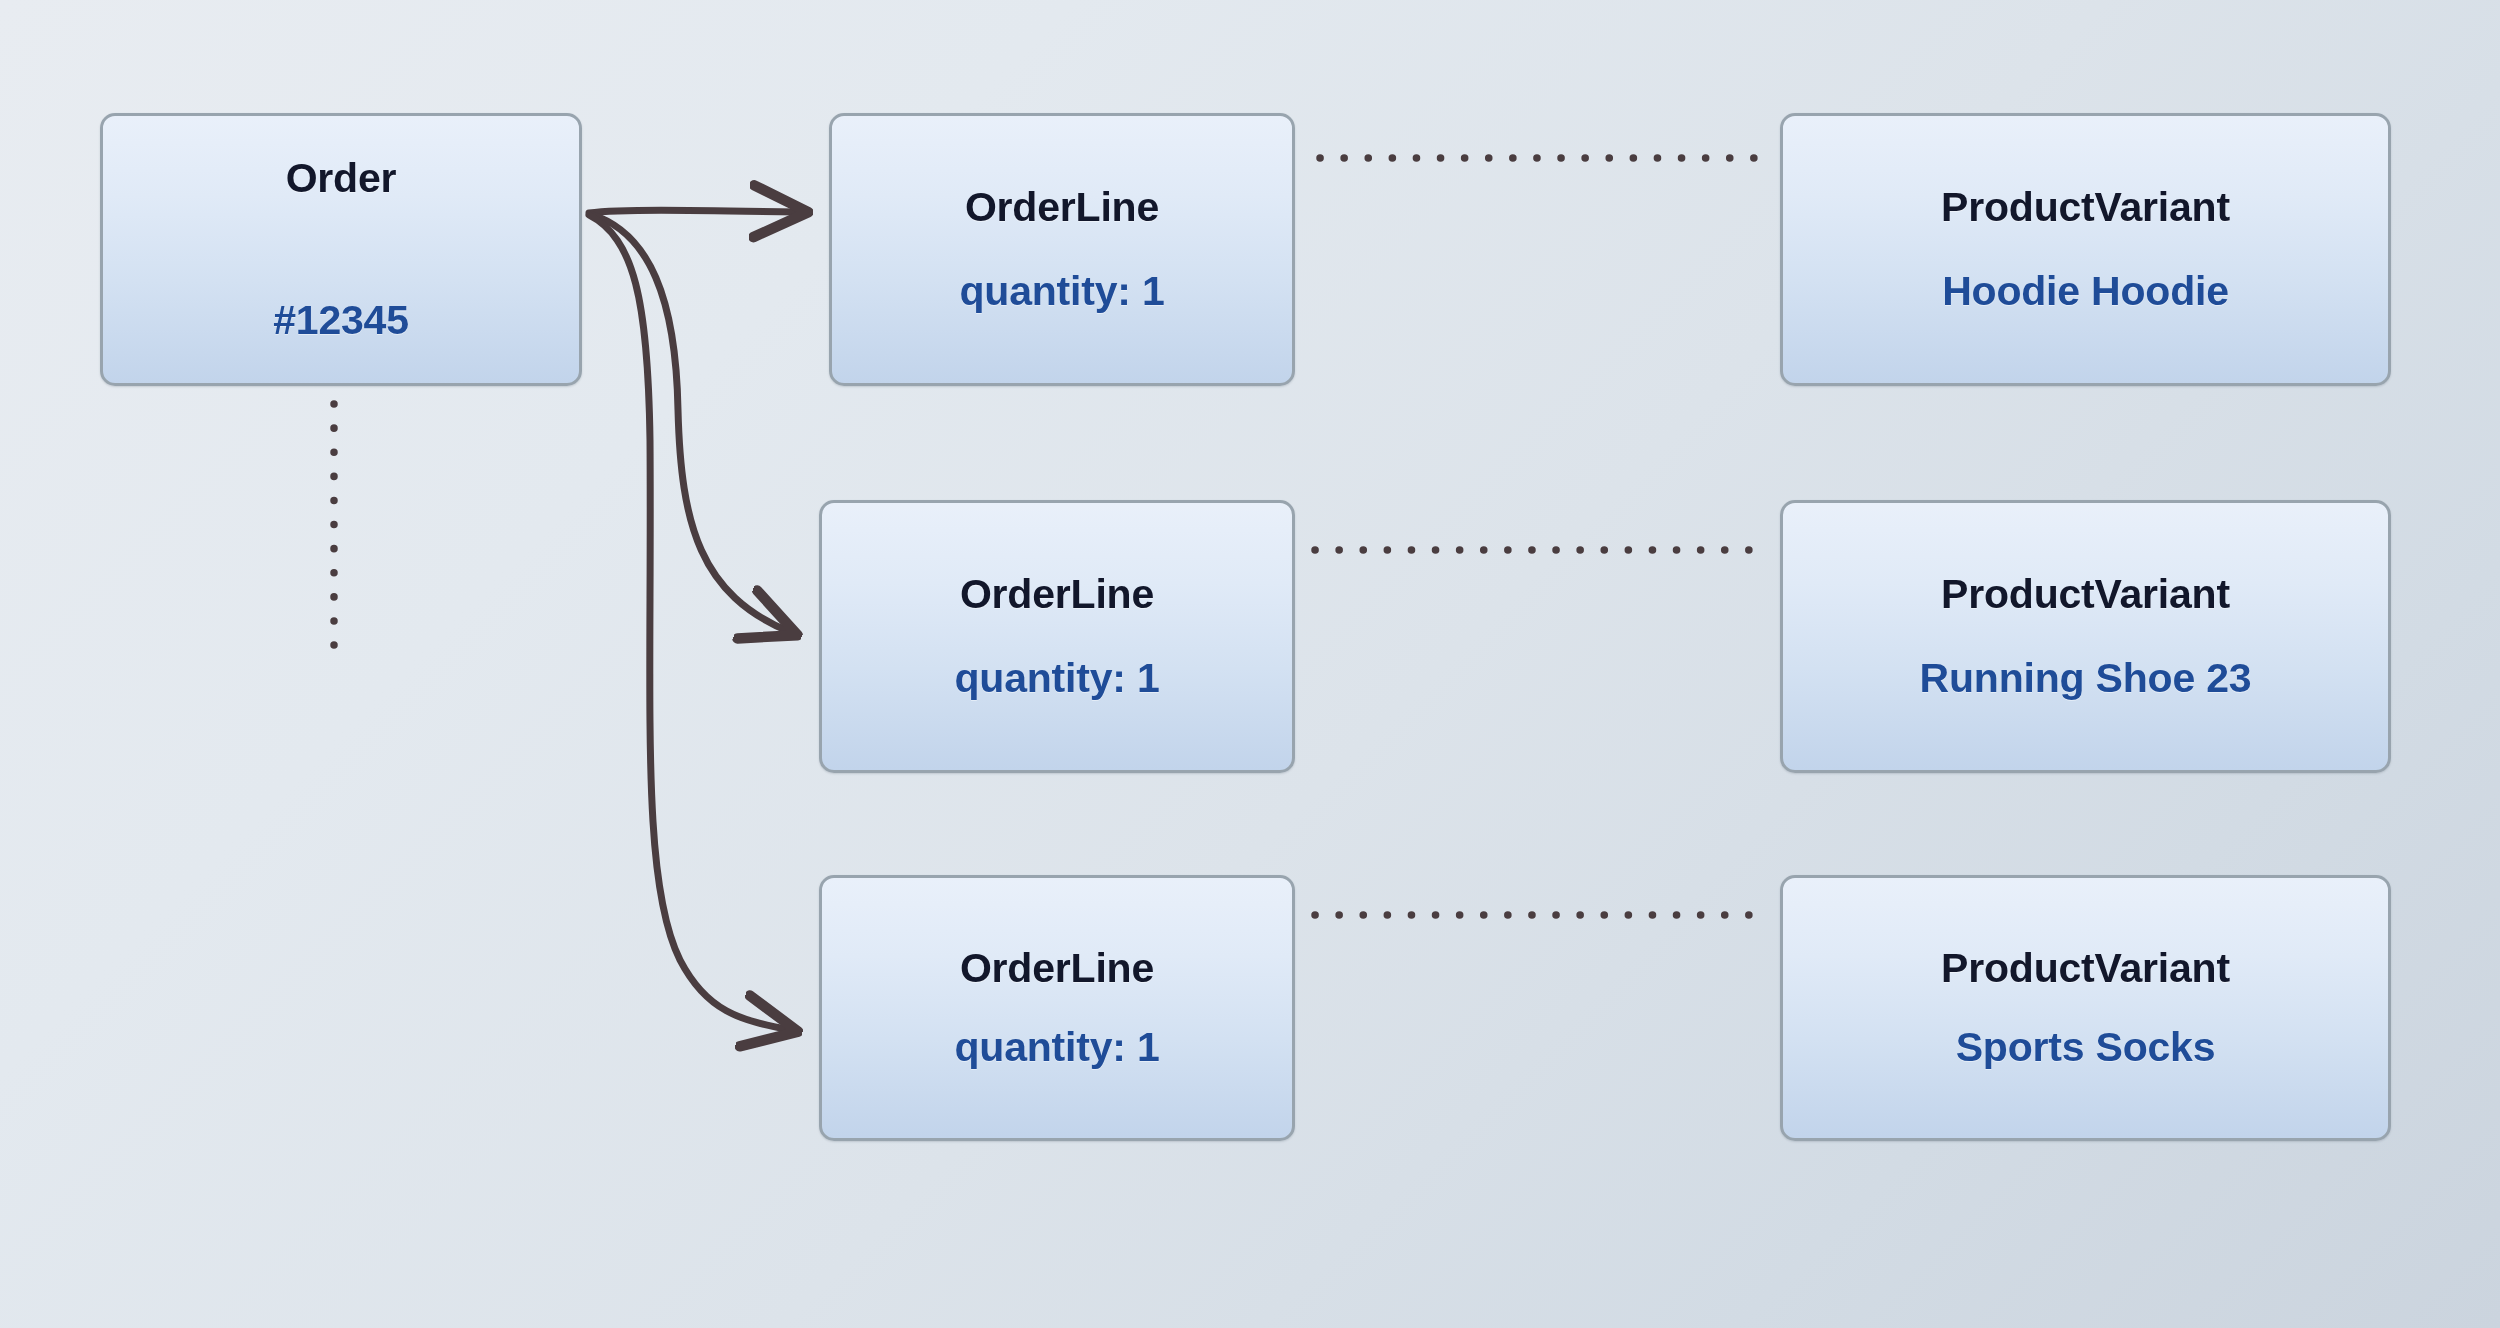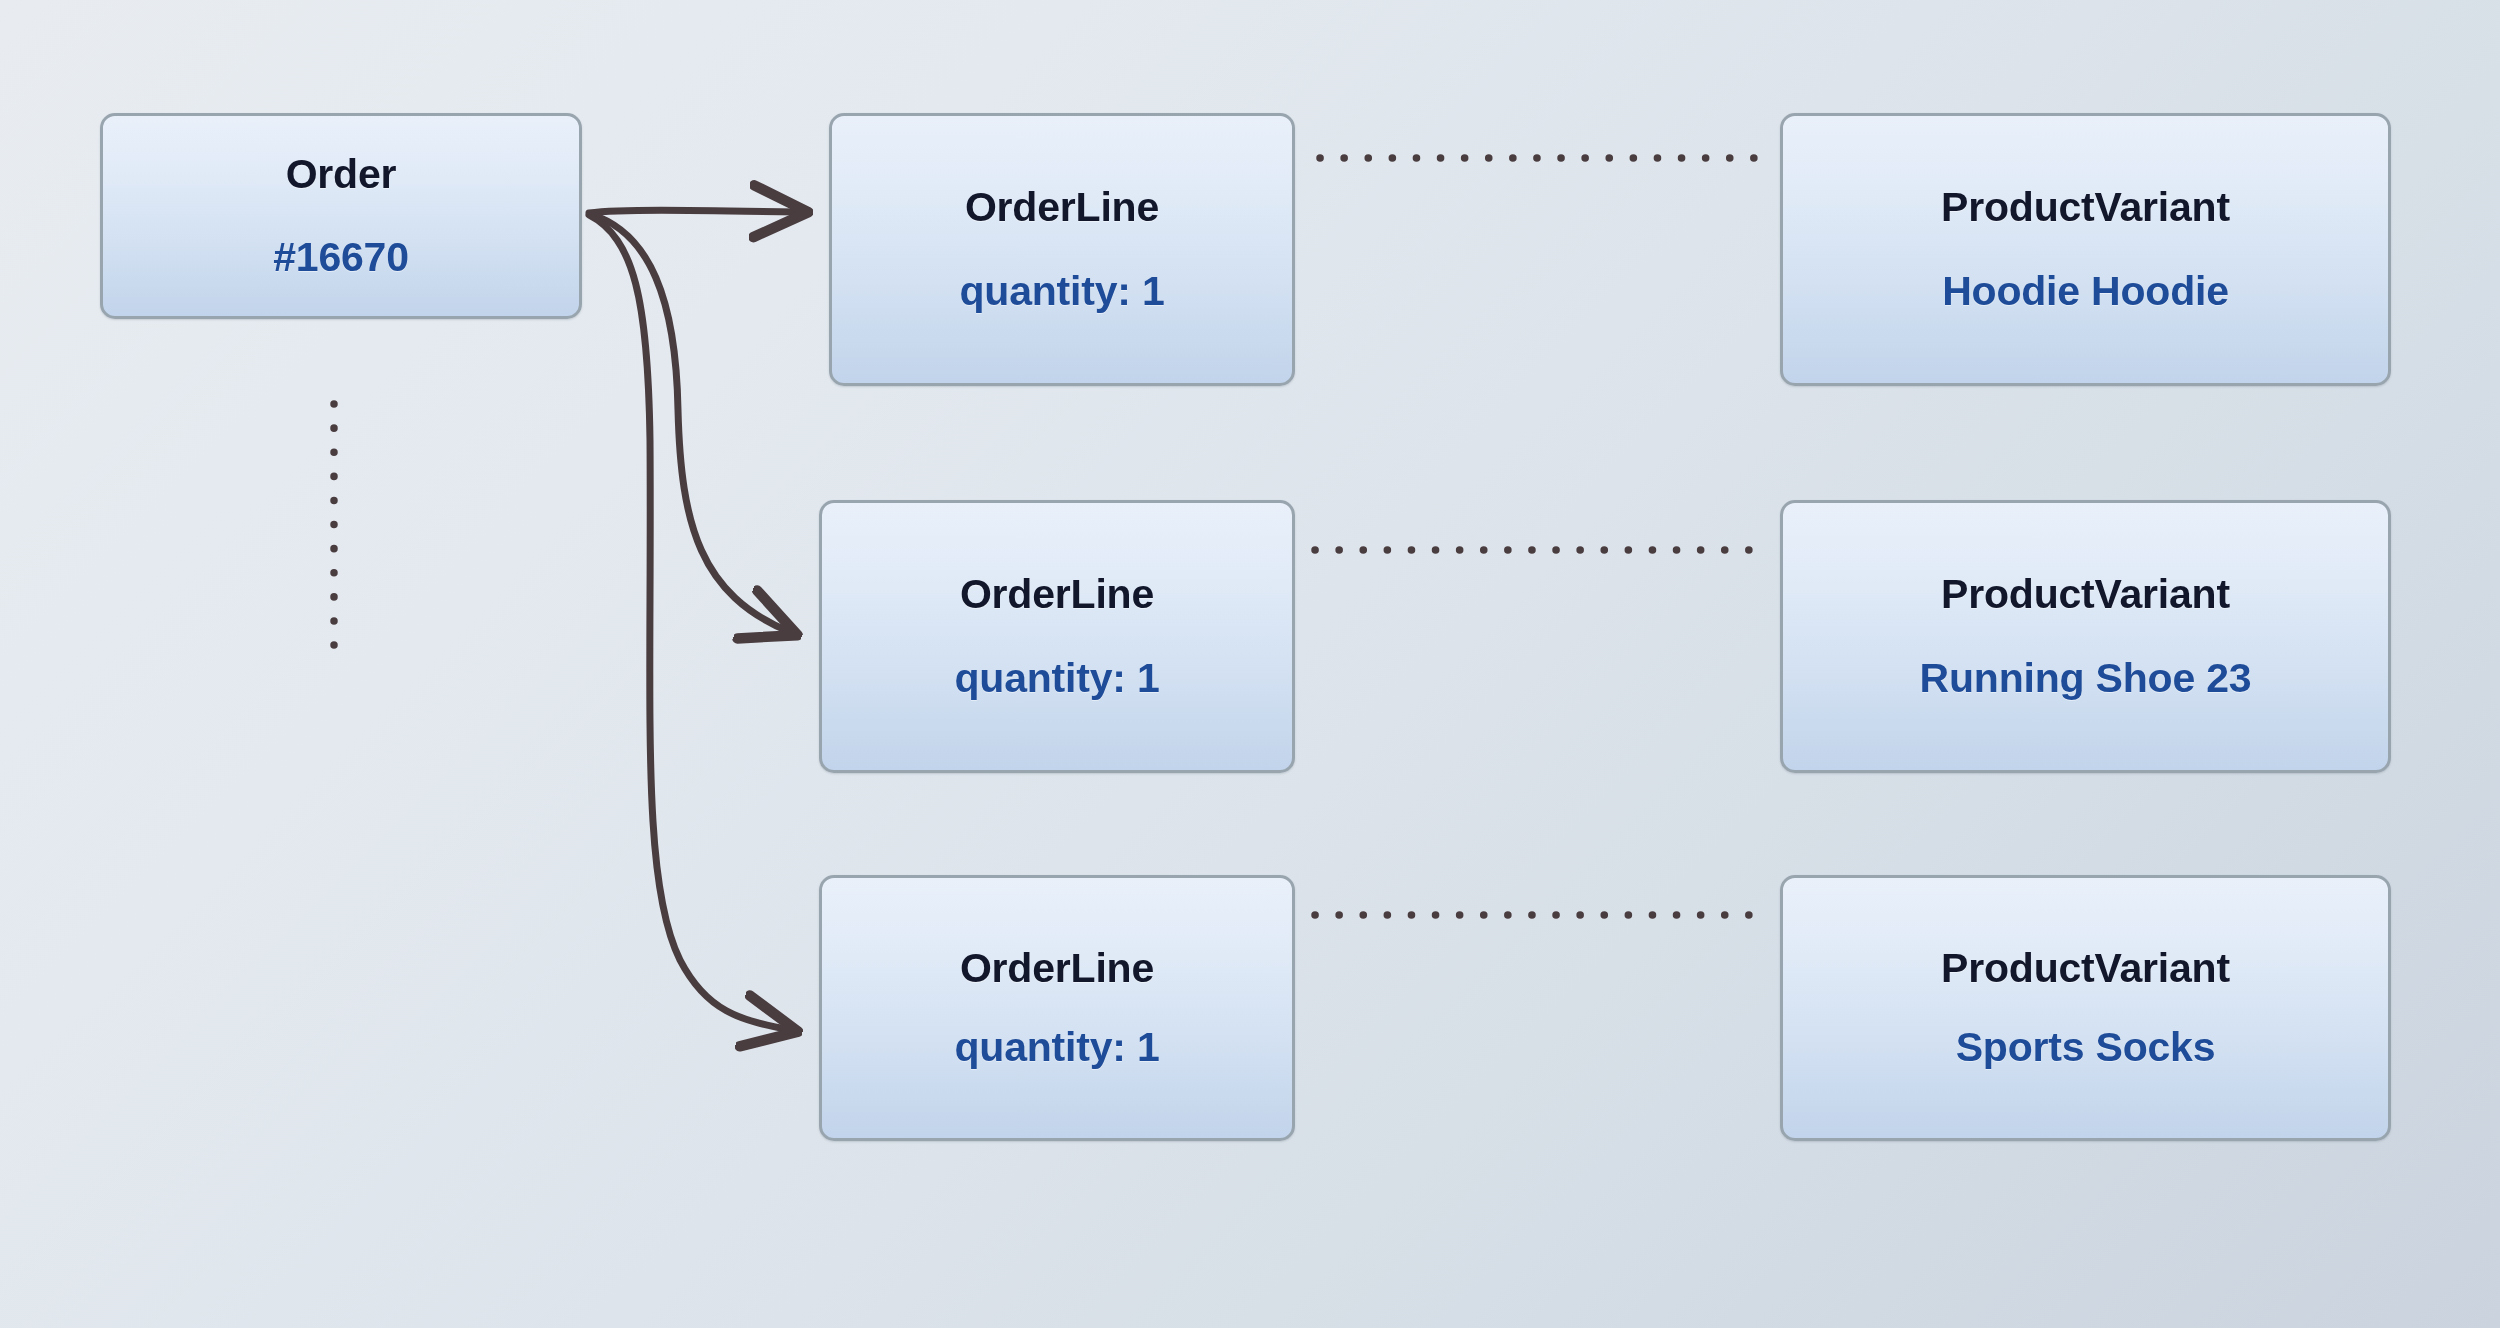--- a/index.html
+++ b/index.html
@@ -74,24 +74,24 @@
     </g>
 
     <g stroke="#4A3D40" stroke-width="7.5" fill="none" stroke-linecap="round" stroke-dasharray="0.1 24">
       <line x1="334" y1="404" x2="334" y2="660"></line>
       <line x1="1320" y1="158" x2="1762" y2="158"></line>
       <line x1="1315" y1="550" x2="1762" y2="550"></line>
       <line x1="1315" y1="915" x2="1762" y2="915"></line>
     </g>
   </svg>
 
-  <div class="node" style="left:100px; top:113px; width:482px; height:206px;">
+  <div class="node" style="left:100px; top:113px; width:482px; height:273px;gap:29px;">
     <div class="node-title">Order</div>
     <div class="gap-a"></div>
-    <div class="node-sub">#16670</div>
+    <div class="node-sub">#12345</div>
   </div>
 
 
   <div class="node" style="left:829px; top:113px; width:466px; height:273px;">
     <div class="node-title">OrderLine</div>
     <div class="gap-a"></div>
     <div class="node-sub">quantity: 1</div>
   </div>
 
   <div class="node" style="left:819px; top:500px; width:476px; height:273px;">

